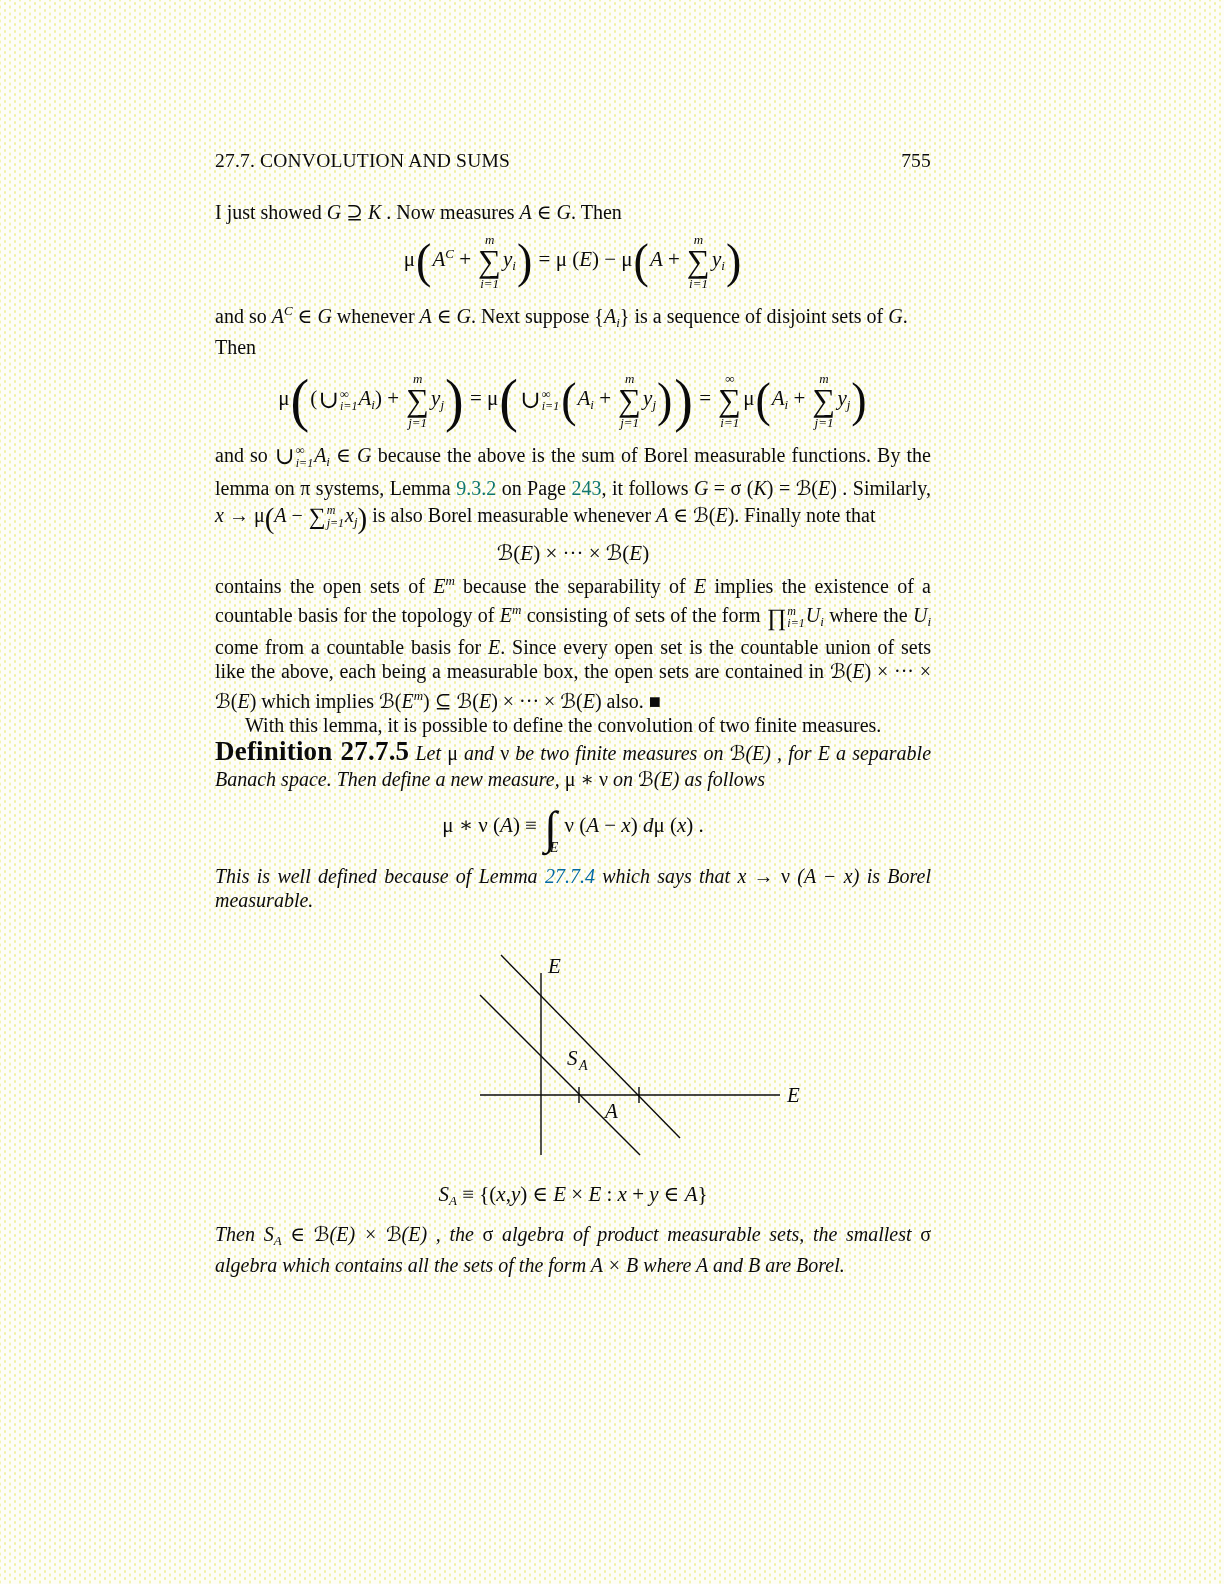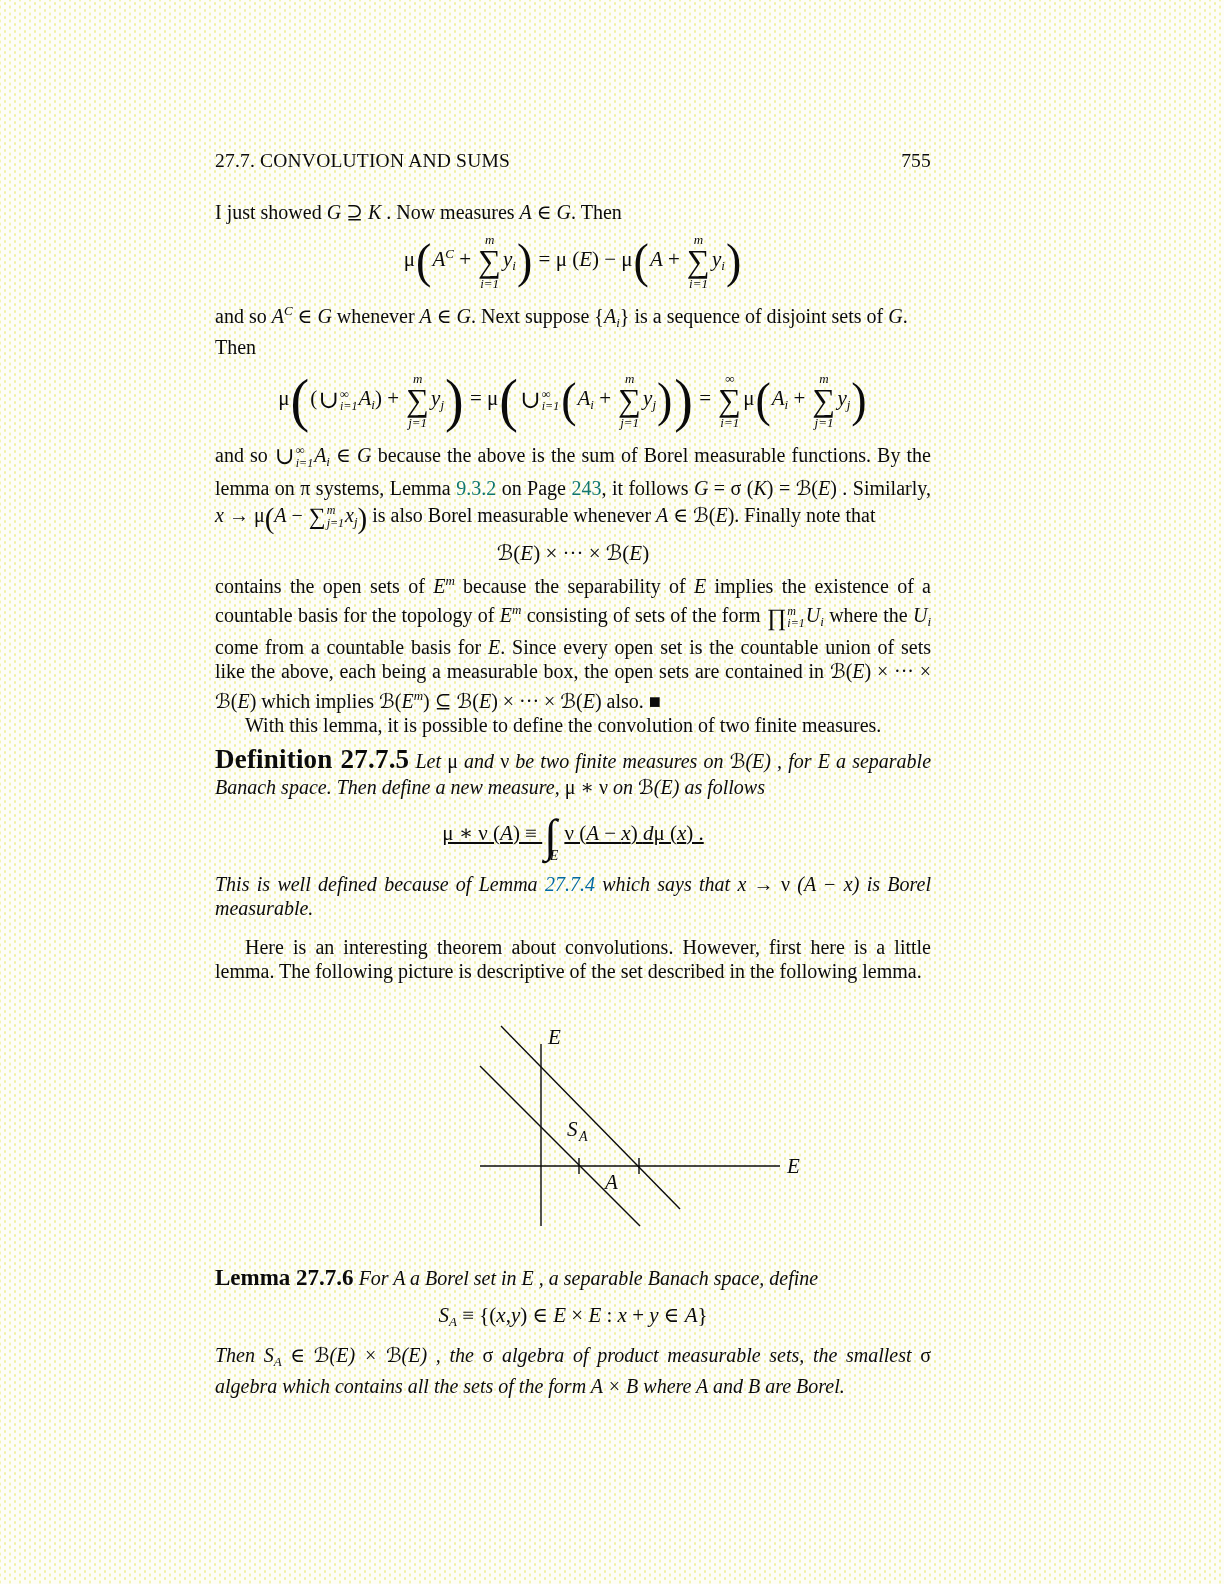--- a/index.html
+++ b/index.html
@@ -38,25 +38,25 @@
   .s-opss .op{font-size:1.18em;line-height:1;}
   .s-opss .ss{display:inline-flex;flex-direction:column;font-size:12px;line-height:1.05;font-style:italic;margin-left:1px;}
   .s-int{display:inline-flex;align-items:flex-end;vertical-align:middle;margin:0 4px 0 2px;}
   .s-int .op{font-size:46px;line-height:.72;}
   .s-int .isub{font-size:14px;font-style:italic;margin:0 2px -12px -7px;}
   .eq{display:flex;align-items:center;justify-content:center;}
   .eq .row{white-space:nowrap;font-size:21px;}
   .eq1{height:70px;margin:2px 0;}
   .eq2{height:78px;margin:2px 0;}
   .eq3{height:30px;margin-top:4px;font-size:21px;text-align:center;}
-  .eq4{height:64px;margin:4px 0;text-decoration:underline;}
+  .eq4{height:64px;margin:4px 0;}
   .eq5{height:40px;margin:6px 0;}
   .dhead{font-weight:bold;font-size:27px;letter-spacing:.2px;}
   .lhead{font-weight:bold;font-size:23px;}
-  .defp{margin-top:8px;line-height:26px;}
+  .defp{margin-top:0;line-height:26px;}
   .lemp{margin-top:24px;line-height:26px;}
   .fig{margin-top:22px;margin-left:260px;width:335px;height:235px;}
   .fig svg text{font-family:"Liberation Serif","DejaVu Serif",serif;font-style:italic;fill:#0b0b0b;}
 </style>
 </head>
 <body>
 
 <div class="col">
 
   <div class="hdr">
@@ -144,39 +144,37 @@
 
   <div class="eq eq4">
       <span class="row"><span class="s-n">μ ∗ ν (</span><span class="s-i">A</span><span class="s-n">) ≡ </span><span class="s-int">
           <span class="op">∫</span>
           <span class="isub">E</span>
         </span><span class="s-n">ν (</span><span class="s-i">A</span><span class="s-n"> − </span><span class="s-i">x</span><span class="s-n">) </span><span class="s-i">d</span><span class="s-n">μ (</span><span class="s-i">x</span><span class="s-n">) .</span></span>
     </div>
 
   <p><span class="s-i">This is well defined because of Lemma </span><span class="s-lki">27.7.4</span><span class="s-i"> which says that </span><span class="s-i">x</span><span class="s-i"> → </span><span class="s-n">ν</span><span class="s-i"> (</span><span class="s-i">A</span><span class="s-i"> − </span><span class="s-i">x</span><span class="s-i">) is Borel measurable.</span></p>
 
-  <p class="indent" style="margin-top:14px;"><span class="s-n">Here is an interesting theorem about convolutions.  However, first here is a little lemma. The following picture is descriptive of the set described in the following lemma.</span></p>
 
   <div class="fig">
     <svg width="335" height="235" viewBox="0 0 335 235">
       <line x1="66" y1="38" x2="66" y2="220" stroke="#0b0b0b" stroke-width="1.4"></line>
       <line x1="5" y1="160" x2="305" y2="160" stroke="#0b0b0b" stroke-width="1.4"></line>
       <line x1="26" y1="20" x2="205" y2="203" stroke="#0b0b0b" stroke-width="1.4"></line>
       <line x1="5" y1="60" x2="165" y2="220" stroke="#0b0b0b" stroke-width="1.4"></line>
       <line x1="104" y1="152" x2="104" y2="168" stroke="#0b0b0b" stroke-width="1.4"></line>
       <line x1="164" y1="152" x2="164" y2="168" stroke="#0b0b0b" stroke-width="1.4"></line>
       <text x="73" y="38" font-size="21">E</text>
       <text x="312" y="167" font-size="21">E</text>
       <text x="92" y="130" font-size="21">S</text>
       <text x="104" y="135" font-size="14">A</text>
       <text x="130" y="183" font-size="21">A</text>
     </svg>
   </div>
 
-  <p class="lemp"><span class="lhead">Lemma 27.7.6</span><span><span class="s-i">  For A a Borel set in E , a separable Banach space, define</span></span></p>
 
   <div class="eq eq5">
       <span class="row"><span class="s-i">S</span><span class="s-sub">A</span><span class="s-n"> ≡ {(</span><span class="s-i">x</span><span class="s-n">,</span><span class="s-i">y</span><span class="s-n">) ∈ </span><span class="s-i">E</span><span class="s-n"> × </span><span class="s-i">E</span><span class="s-n"> : </span><span class="s-i">x</span><span class="s-n"> + </span><span class="s-i">y</span><span class="s-n"> ∈ </span><span class="s-i">A</span><span class="s-n">}</span></span>
     </div>
 
   <p><span class="s-i">Then S</span><span class="s-sub">A</span><span class="s-i"> ∈ </span><span class="s-scr">ℬ</span><span class="s-i">(</span><span class="s-i">E</span><span class="s-i">) × </span><span class="s-scr">ℬ</span><span class="s-i">(</span><span class="s-i">E</span><span class="s-i">) , the </span><span class="s-n">σ</span><span class="s-i"> algebra of product measurable sets, the smallest </span><span class="s-n">σ</span><span class="s-i"> algebra which contains all the sets of the form A × B where A and B are Borel.</span></p>
 
 </div>
 
 </body></html>

